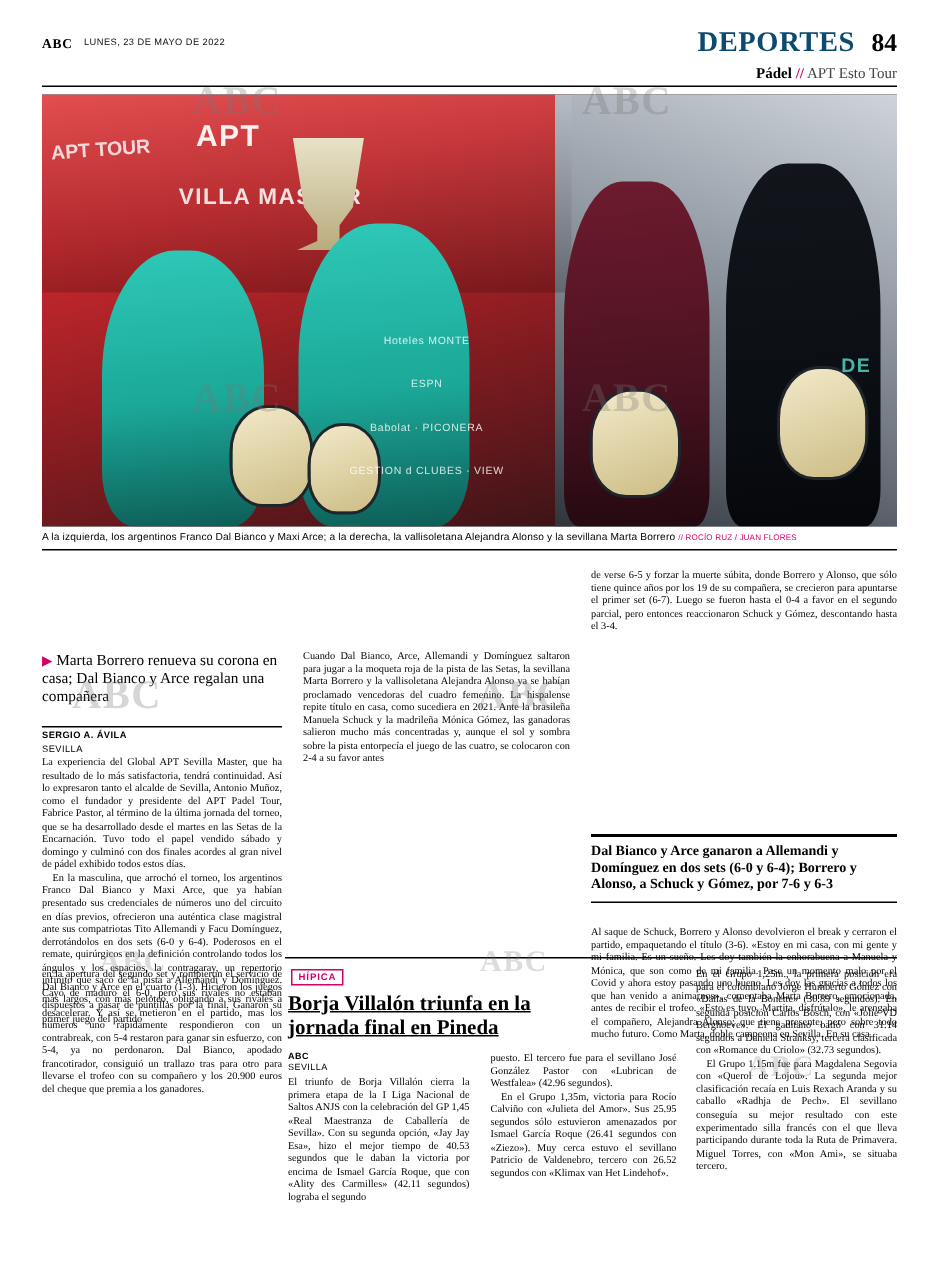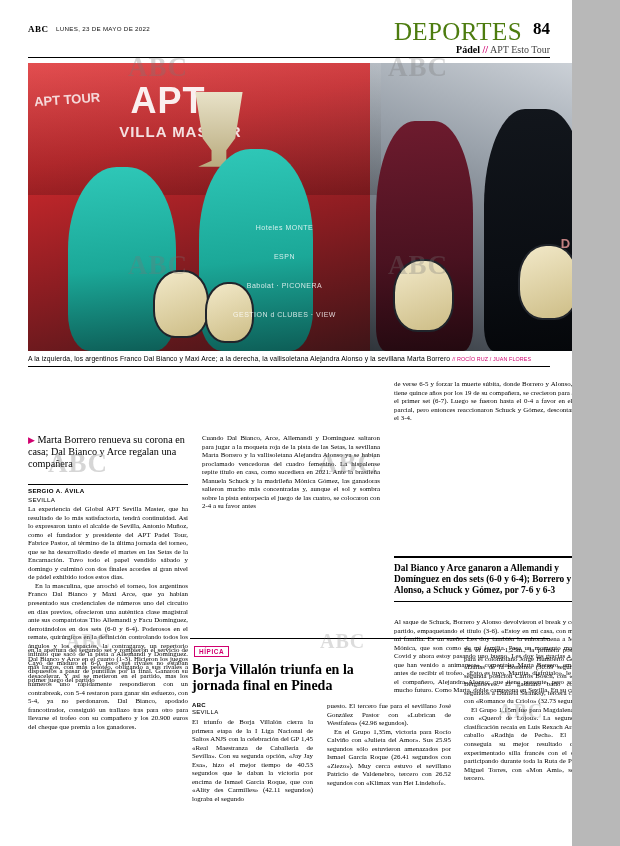--- a/index.html
+++ b/index.html
@@ -5,21 +5,21 @@
   html, body {
     margin: 0;
     padding: 0;
     background: #b8b8b8;
   }
   body {
     font-family: "Liberation Serif", serif;
   }
   .page {
     position: relative;
-    width: 572px;
+    width: 620px;
     height: 846px;
     background: #ffffff;
     overflow: hidden;
   }
   
   .masthead {
     position: absolute;
     top: 22px;
     left: 28px;
     right: 22px;
@@ -42,24 +42,24 @@
     font-family: "Liberation Sans", sans-serif;
     font-size: 6.2px;
     letter-spacing: 0.3px;
     color: #111;
   }
   .section-title {
     position: absolute;
     right: 28px;
     top: -4px;
     font-family: "Liberation Serif", serif;
-    font-weight: normal;
-    font-size: 25px;
+    font-weight: bold;
+    font-size: 19px;
     letter-spacing: 0.4px;
-    color: #4d7c0f;
+    color: #0c4a6e;
   }
   .page-number {
     position: absolute;
     right: 0px;
     top: -3px;
     font-family: "Liberation Serif", serif;
     font-weight: bold;
     font-size: 17px;
     color: #000;
   }
@@ -103,21 +103,21 @@
     position: absolute; right: 0; top: 0; width: 40%; height: 100%;
     background: linear-gradient(200deg, #cfd4da 0%, #9aa2ab 35%, #5d646d 75%, #2f343a 100%);
   }
   .photo .banner {
     position: absolute; left: 0; top: 0; width: 62%; height: 46%;
     background: linear-gradient(180deg, rgba(255,255,255,0.10), rgba(0,0,0,0.18));
   }
   .photo .apt-white {
     position: absolute; left: 18%; top: 6%;
     font-family: "Liberation Sans", sans-serif;
-    font-weight: bold; font-size: 36px; color: #fff; letter-spacing: 1px;
+    font-weight: bold; font-size: 20px; color: #fff; letter-spacing: 1px;
     opacity: 0.92;
   }
   .photo .apt-sub {
     position: absolute; left: 16%; top: 21%;
     font-family: "Liberation Sans", sans-serif;
     font-weight: bold; font-size: 15px; color: #fff; letter-spacing: 1px;
     opacity: 0.85;
   }
   .photo .sponsor-strip {
     position: absolute; left: 27%; width: 36%;
@@ -154,21 +154,21 @@
   .r2 { left: 31%; top: 76%; width: 8%; height: 20%; }
   .r3 { left: 64%; top: 68%; width: 10%; height: 24%; }
   .r4 { left: 86%; top: 63%; width: 10%; height: 25%; }
   .p-right1 { position:absolute; left: 61%; top: 20%; width: 17%; height: 80%;
     background: linear-gradient(175deg, #6e1b2e 0%, #4a1220 60%, #230910 100%); border-radius: 40% 40% 10% 10%; }
   .p-right2 { position:absolute; left: 80%; top: 16%; width: 18%; height: 84%;
     background: linear-gradient(175deg, #12161c 0%, #0a0d12 70%, #05070a 100%); border-radius: 40% 40% 10% 10%; }
   .photo .deporte-tag {
     position: absolute; right: 3%; top: 60%;
     font-family: "Liberation Sans", sans-serif; font-weight: bold;
-    font-size: 13px; color: #fca5a5; opacity: .75; letter-spacing: 1px;
+    font-size: 13px; color: #5eead4; opacity: .75; letter-spacing: 1px;
   }
   .photo-caption {
     position: absolute;
     left: 28px;
     top: 355px;
     width: 570px;
     font-family: "Liberation Sans", sans-serif;
     font-size: 6.8px;
     color: #000;
     letter-spacing: 0.1px;
@@ -269,20 +269,21 @@
   .sub-headline {
     position: absolute;
     left: 192px;
     top: 662px;
     width: 200px;
     font-family: "Liberation Serif", serif;
     font-weight: bold;
     font-size: 14px;
     line-height: 15.5px;
     color: #000;
+    text-decoration: underline;
   }
   .sub-byline {
     position: absolute;
     left: 192px;
     top: 702px;
     width: 90px;
     font-family: "Liberation Sans", sans-serif;
     font-size: 6px;
     font-weight: bold;
     letter-spacing: 0.3px;

